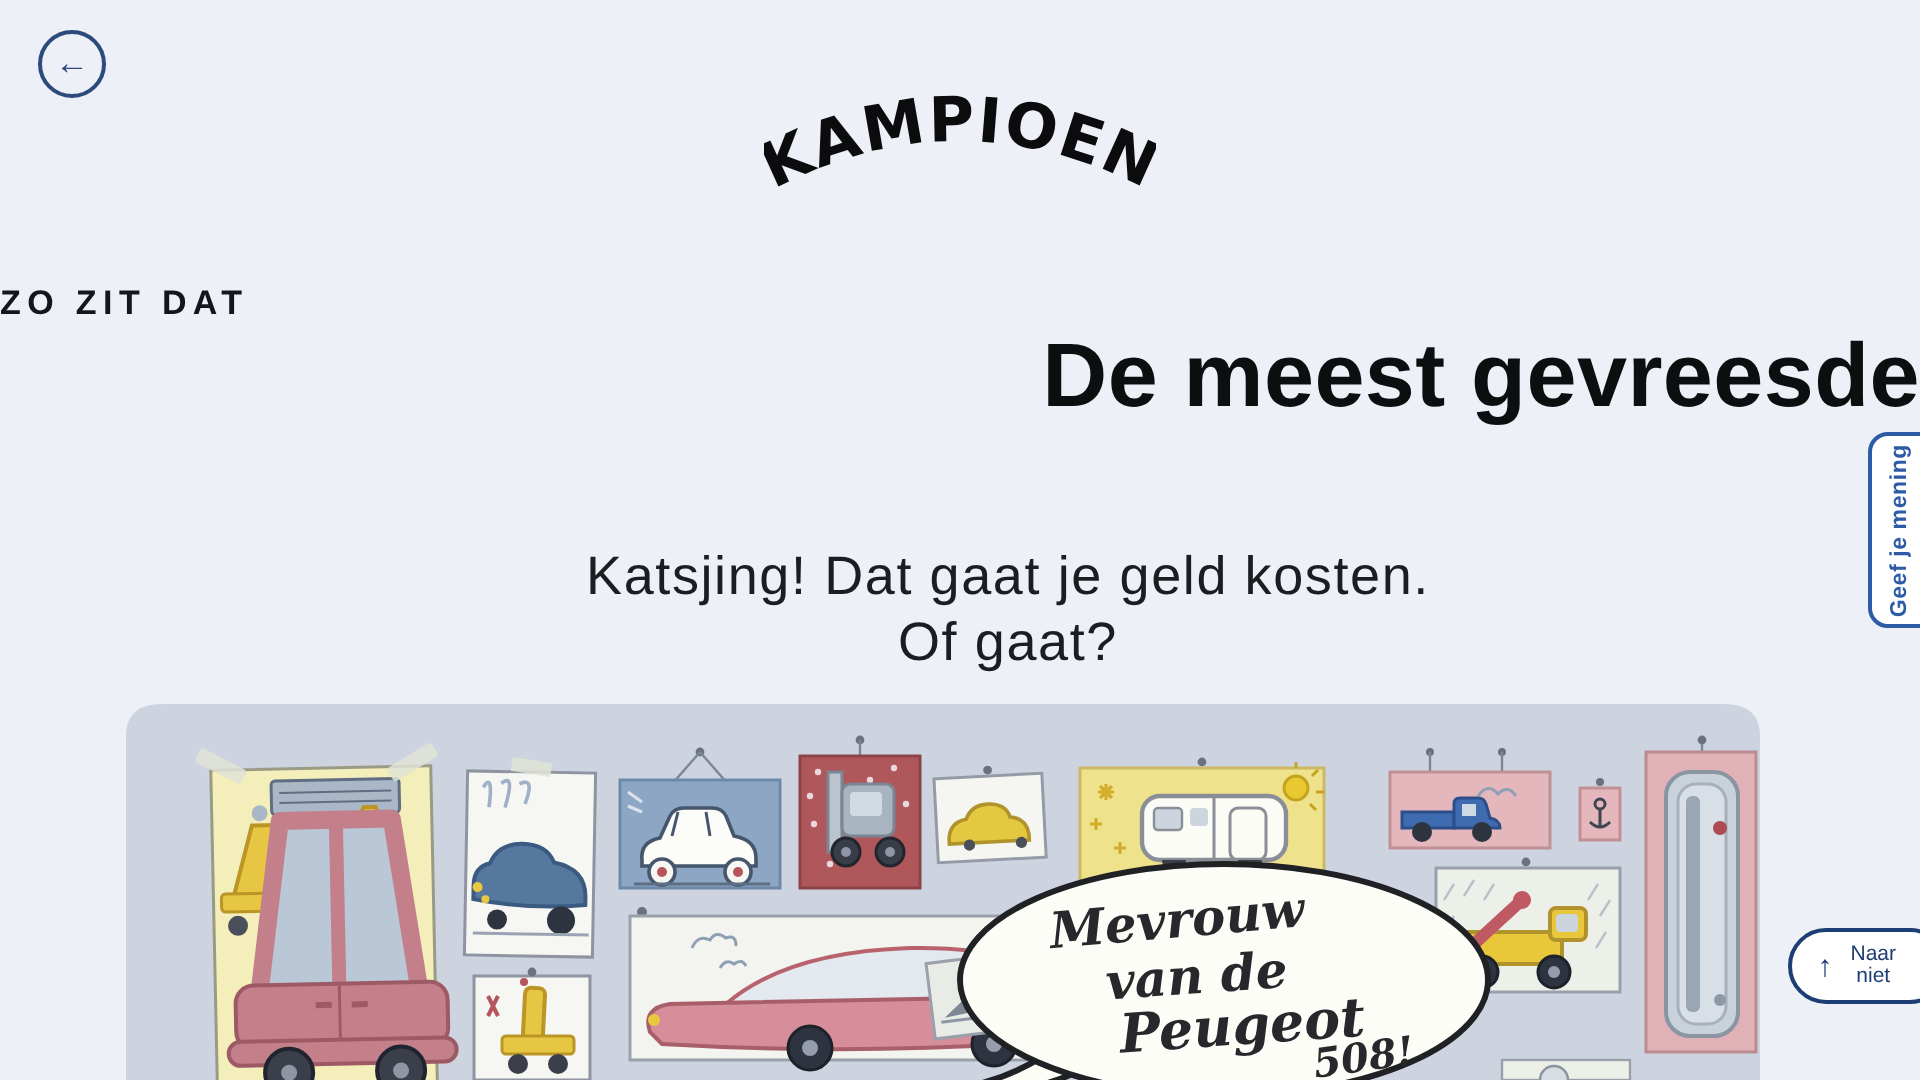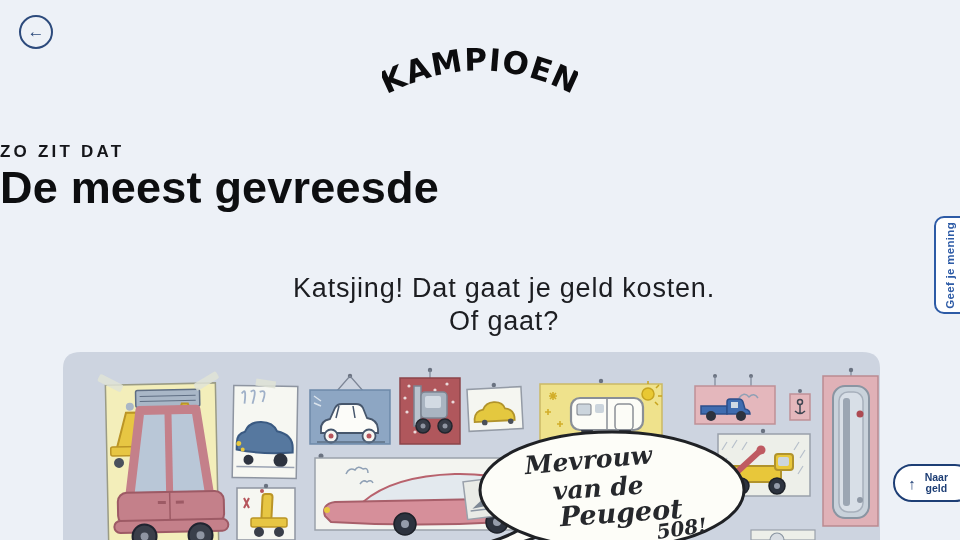--- a/index.html
+++ b/index.html
@@ -19,21 +19,21 @@
   .back-btn .arrow{font-size:17px;font-weight:bold;color:#2c4a7c;line-height:1;margin-top:-1px;}
   
   .logo{position:absolute;top:37px;left:50%;transform:translateX(-50%);}
   
   .kicker{
     position:absolute;top:142px;left:0;width:100%;text-align:left;
     font-size:17px;font-weight:700;letter-spacing:3.2px;color:#15161a;
   }
   
   .title{
-    position:absolute;top:165px;left:0;width:100%;text-align:left;
+    position:absolute;top:165px;left:0;width:100%;text-align:right;
     font-size:45px;line-height:46px;font-weight:800;color:#0d0e10;
     letter-spacing:0.2px;
   }
   .title span{display:block;}
   
   .subtitle{
     position:absolute;top:272px;left:0;width:100%;text-align:center;
     font-size:27px;line-height:33px;font-weight:400;color:#1c1d21;
     letter-spacing:0.8px;
     padding-left:24px;
@@ -56,21 +56,21 @@
     white-space:nowrap;
   }
   
   .to-top{
     position:absolute;right:-14px;top:464px;height:38px;
     background:#ffffff;border:2px solid #1d3e75;border-radius:19px;
     display:flex;align-items:center;gap:9px;padding:0 24px 0 13px;
     cursor:pointer;box-sizing:border-box;
   }
   .to-top .arrow{font-size:15px;font-weight:bold;color:#1d3e75;line-height:1;}
-  .to-top .lbl{font-size:10.5px;line-height:11.5px;font-weight:700;color:#1d3e75;}
+  .to-top .lbl{font-size:10.5px;line-height:11.5px;font-weight:400;color:#1d3e75;}
   .to-top .lbl span{display:block;}
 </style>
 </head>
 <body>
 
 <button class="back-btn">
   <span class="arrow">←</span>
 </button>
 
 <div class="logo">
@@ -299,15 +299,15 @@
 </div>
 
 <div class="feedback-tab">
   <span class="vtext">Geef je mening</span>
 </div>
 
 <button class="to-top">
   <span class="arrow">↑</span>
   <span class="lbl">
     <span>Naar</span>
-    <span>geld</span>
+    <span>niet</span>
   </span>
 </button>
 
 </body></html>

